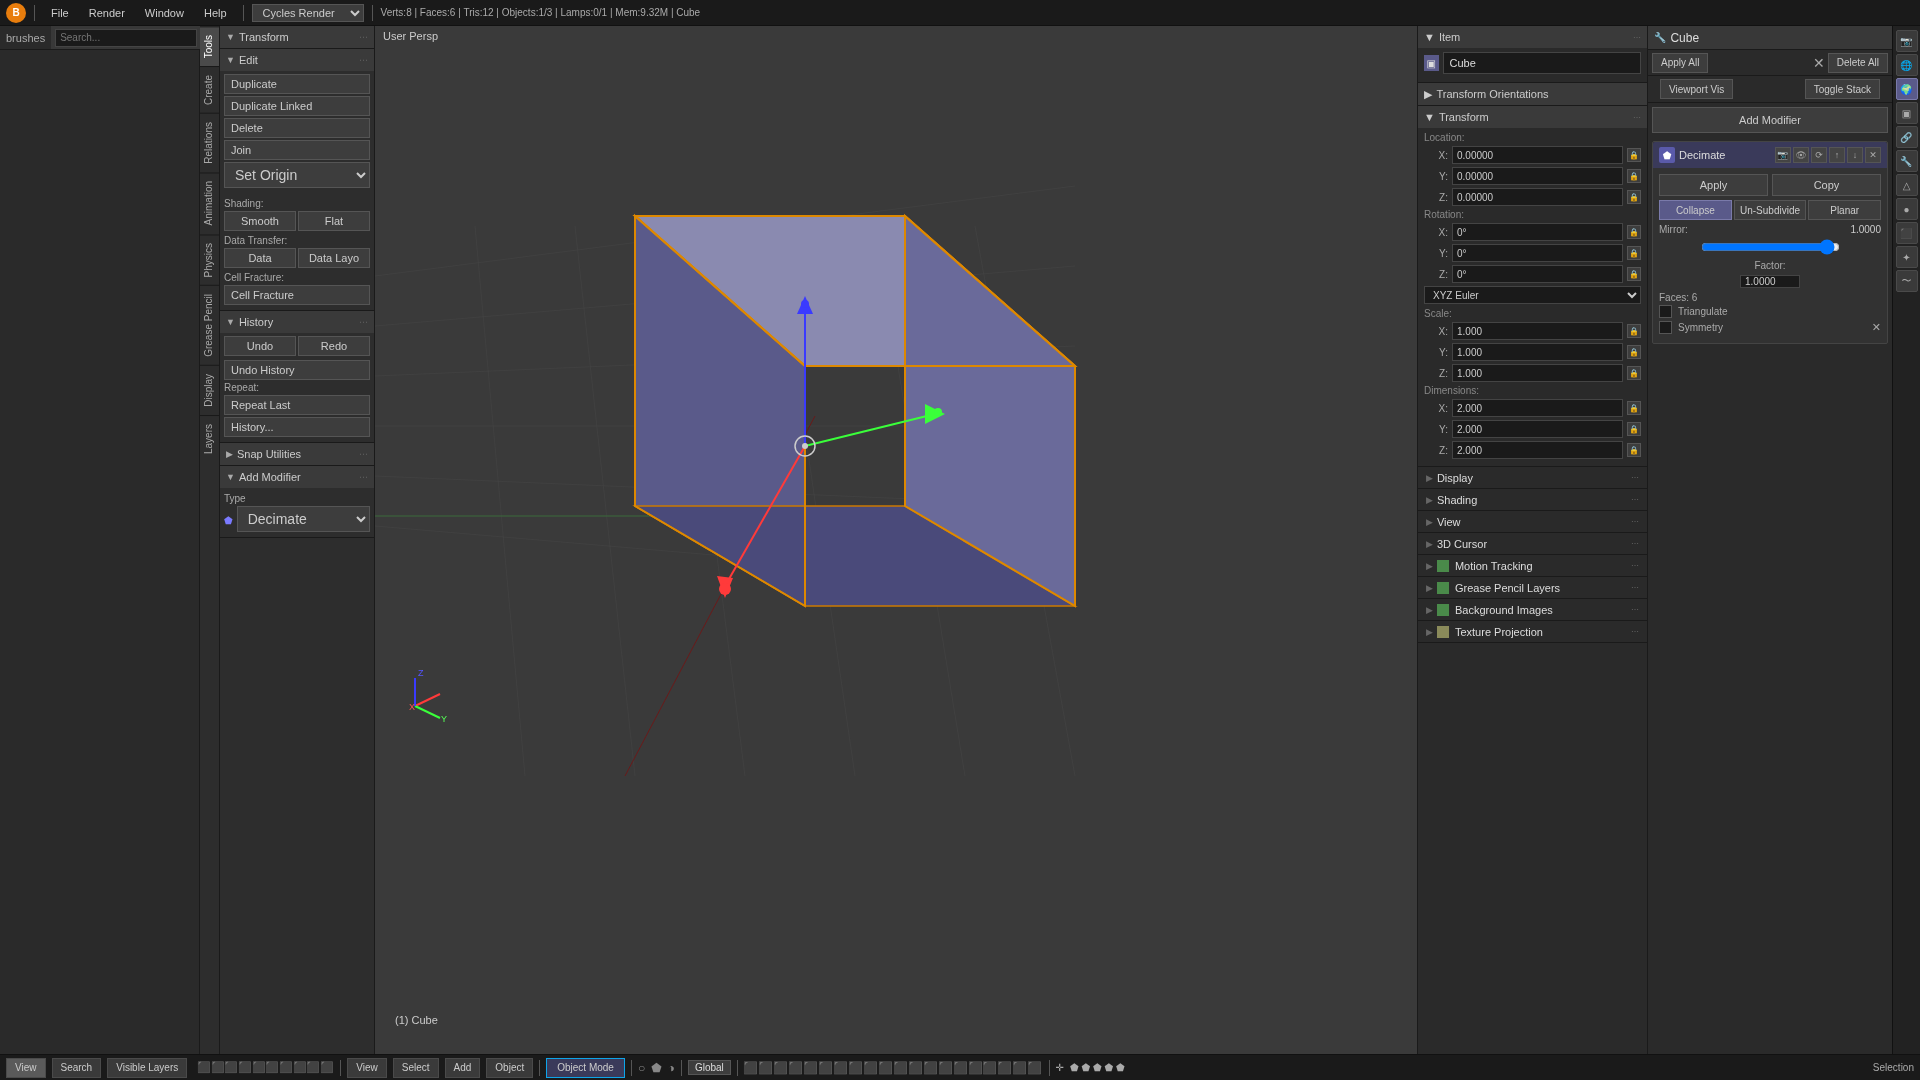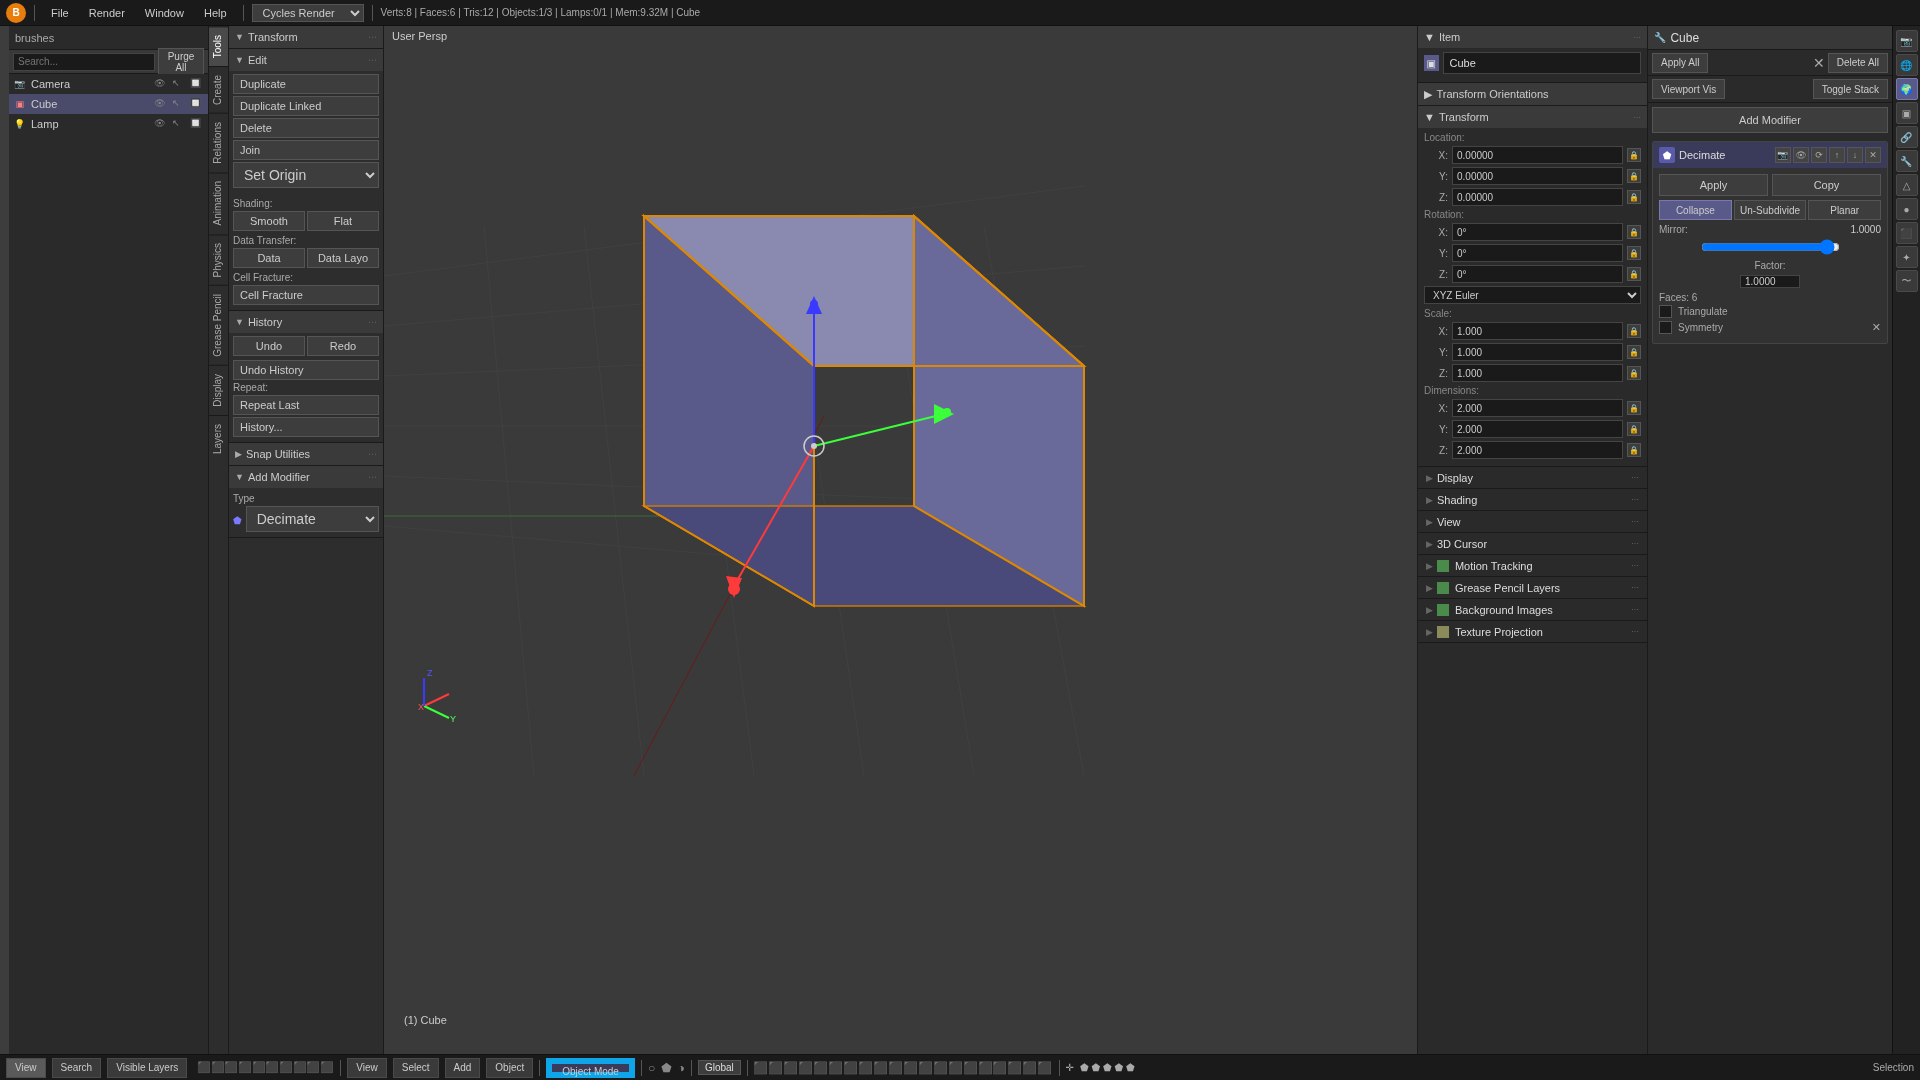--- a/index.html
+++ b/index.html
@@ -53,24 +53,23 @@
       flex: 1;
       display: flex;
       overflow: hidden;
     }
 
     
     .left-sidebar {
       width: 200px;
       background: #2a2a2a;
       display: flex;
-      flex-direction: column;
+      flex-direction: row;
       border-right: 1px solid #1a1a1a;
       flex-shrink: 0;
-      margin-left: 9px;
     }
     .outliner-header {
       height: 24px;
       background: #2a2a2a;
       border-bottom: 1px solid #1a1a1a;
       display: flex;
       align-items: center;
       padding: 0 6px;
       font-size: 11px;
       color: #aaa;
@@ -440,21 +439,21 @@
       color: #ccc;
       padding: 2px 8px;
       cursor: pointer;
       font-size: 10px;
       height: 20px;
     }
     .status-btn.active { background: #5a5a5a; }
     .status-separator { width: 1px; height: 16px; background: #555; }
     .status-mode-btn {
       background: #3a3a5a;
-      border: 6px solid #0ea5e9;
+      border: 1px solid #0ea5e9;
       color: #ccc;
       padding: 2px 10px;
       cursor: pointer;
       font-size: 10px;
       height: 20px;
     }
     .status-text { font-size: 10px; color: #aaa; margin-left: auto; }
 
     
     .side-tabs {
@@ -903,21 +902,21 @@
     <div class="mod-header">
       <span style="font-size:10px;color:#aaa">🔧</span>
       <span class="mod-title">Cube</span>
     </div>
     <div class="mod-toolbar">
       <button class="mod-toolbar-btn">Apply All</button>
       <span style="flex:1"></span>
       <span style="font-size:14px;color:#aaa;cursor:pointer">✕</span>
       <button class="mod-toolbar-btn">Delete All</button>
     </div>
-    <div style="display:flex;gap:16px;padding:3px 4px;border-bottom:1px solid #1a1a1a;">
+    <div style="display:flex;gap:16px;padding:3px 12px;border-bottom:1px solid #1a1a1a;">
       <button class="mod-toolbar-btn">Viewport Vis</button>
       <span style="flex:1"></span>
       <button class="mod-toolbar-btn">Toggle Stack</button>
     </div>
     <div class="add-modifier-section">
       <button class="add-modifier-btn">Add Modifier</button>
     </div>
 
     <div class="mod-block">
       <div class="mod-block-header">

